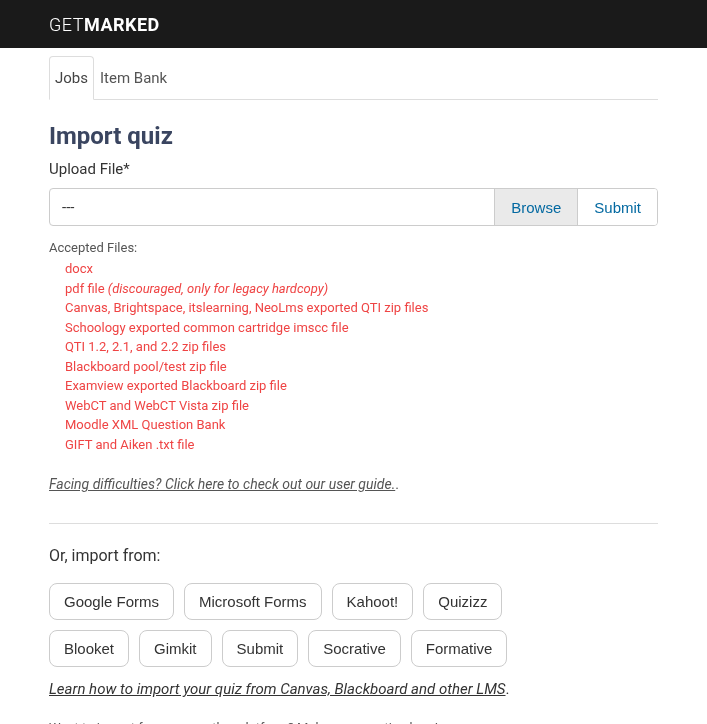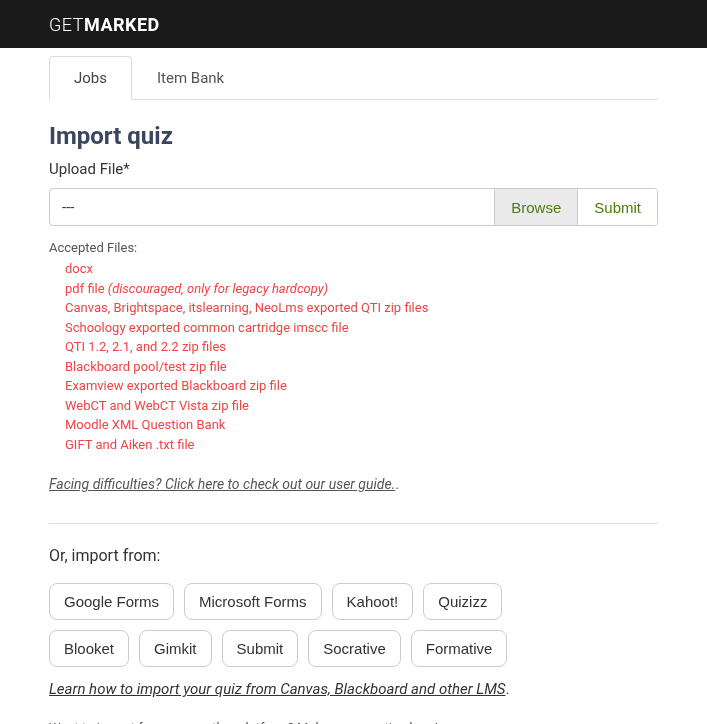--- a/index.html
+++ b/index.html
@@ -32,21 +32,21 @@
     }
     .content {
       padding: 0 49px 30px 49px;
     }
     .tabs {
       display: flex;
       border-bottom: 1px solid #ddd;
       margin-top: 8px;
     }
     .tab {
-      padding: 12px 24px;
+      padding: 12px 5px;
       color: #555;
       cursor: pointer;
       border: 1px solid transparent;
       border-bottom: none;
       font-size: 15px;
       position: relative;
     }
     .tab.active {
       color: #444;
       border: 1px solid #ddd;
@@ -82,21 +82,21 @@
       border: none;
       outline: none;
       display: flex;
       align-items: center;
     }
     .btn {
       padding: 8px 16px;
       border: none;
       border-left: 1px solid #ccc;
       background: #fff;
-      color: #4d7c0f;
+      color: #0369a1;
       font-size: 15px;
       cursor: pointer;
       display: flex;
       align-items: center;
     }
     .btn.browse {
       background: #eaeaea;
     }
     .accepted-label {
       font-size: 13px;

